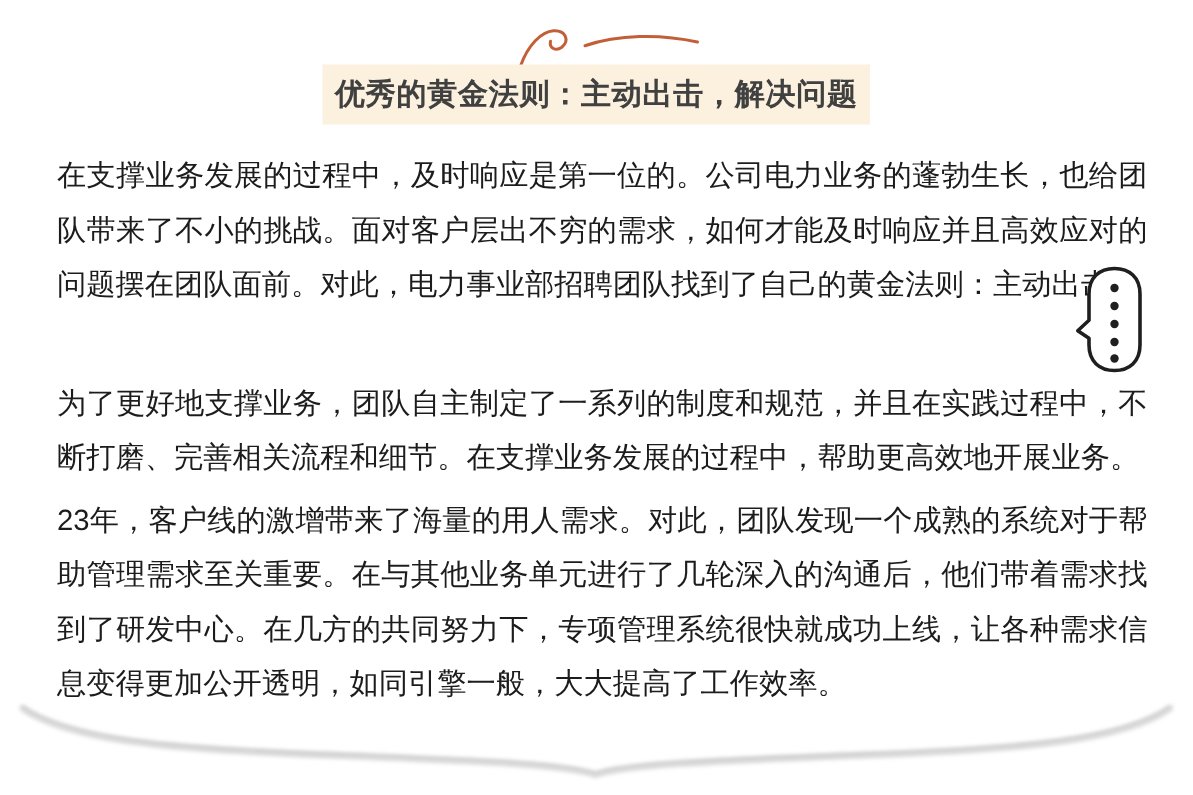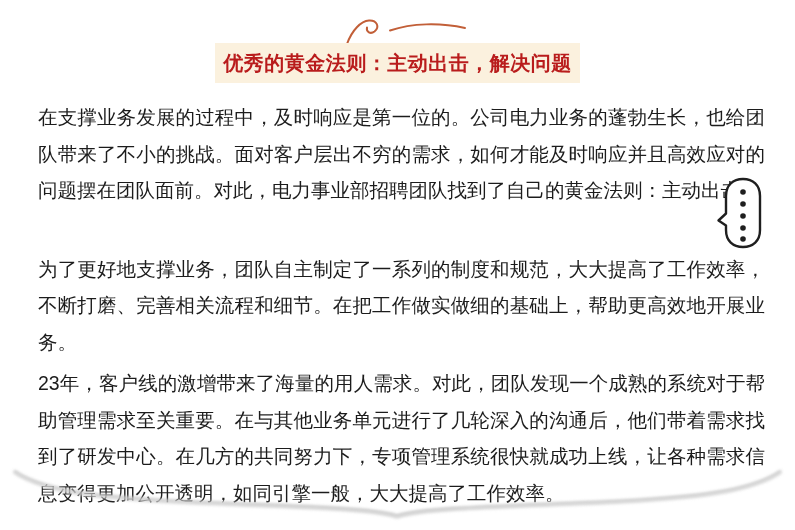--- a/index.html
+++ b/index.html
@@ -31,21 +31,21 @@
     display: flex;
     justify-content: center;
   }
   .title-bar {
     background: #fbf1de;
     height: 40px;
     line-height: 40px;
     padding: 0 8px;
     font-size: 20px;
     font-weight: bold;
-    color: #b91c1c;
+    color: #404040;
     letter-spacing: 0.5px;
     white-space: nowrap;
   }
 
   
   .body-text {
     position: absolute;
     left: 38px;
     top: 99px;
     width: 727px;
@@ -84,21 +84,21 @@
     <path d="M 7,32 C 12,18 21,9 29,8.5 C 37,8 40,15 34.5,19.5 C 30.5,22.5 26,20 27,15.5" stroke="#c25f38" stroke-width="2" stroke-linecap="round"></path>
     <path d="M 50,18.5 C 72,11 100,10.5 125,16" stroke="#c25f38" stroke-width="2" stroke-linecap="round"></path>
   </svg>
 
   <div class="title-row" data-name="title-row">
     <div class="title-bar" data-name="page-title">优秀的黄金法则：主动出击，解决问题</div>
   </div>
 
   <div class="body-text" data-name="article-body">
     <p data-name="body-paragraph-1">在支撑业务发展的过程中，及时响应是第一位的。公司电力业务的蓬勃生长，也给团队带来了不小的挑战。面对客户层出不穷的需求，如何才能及时响应并且高效应对的问题摆在团队面前。对此，电力事业部招聘团队找到了自己的黄金法则：主动出击。</p>
-    <p data-name="body-paragraph-2">为了更好地支撑业务，团队自主制定了一系列的制度和规范，大大提高了工作效率，不断打磨、完善相关流程和细节。在把工作做实做细的基础上，帮助更高效地开展业务。</p>
+    <p data-name="body-paragraph-2">为了更好地支撑业务，团队自主制定了一系列的制度和规范，并且在实践过程中，不断打磨、完善相关流程和细节。在支撑业务发展的过程中，帮助更高效地开展业务。</p>
     <p data-name="body-paragraph-3">23年，客户线的激增带来了海量的用人需求。对此，团队发现一个成熟的系统对于帮助管理需求至关重要。在与其他业务单元进行了几轮深入的沟通后，他们带着需求找到了研发中心。在几方的共同努力下，专项管理系统很快就成功上线，让各种需求信息变得更加公开透明，如同引擎一般，大大提高了工作效率。</p>
   </div>
 
   <svg class="ellipsis-bubble" data-name="ellipsis-bubble-icon" viewBox="0 0 52 78" fill="none" xmlns="http://www.w3.org/2000/svg">
     <path d="M 27,4 C 37,4 44,10 44,21 L 44,55 C 44,66 37,72 27,72 C 17,72 10,66 10,55 L 10,50.5 L 2.5,45.5 L 10,38.5 L 10,21 C 10,10 17,4 27,4 Z" fill="#ffffff" stroke="#1f1f1f" stroke-width="2.4" stroke-linejoin="round"></path>
     <circle cx="27" cy="17" r="2.8" fill="#1f1f1f"></circle>
     <circle cx="27" cy="29" r="2.8" fill="#1f1f1f"></circle>
     <circle cx="27" cy="41" r="2.8" fill="#1f1f1f"></circle>
     <circle cx="27" cy="53" r="2.8" fill="#1f1f1f"></circle>
     <circle cx="27" cy="64" r="2.8" fill="#1f1f1f"></circle>

